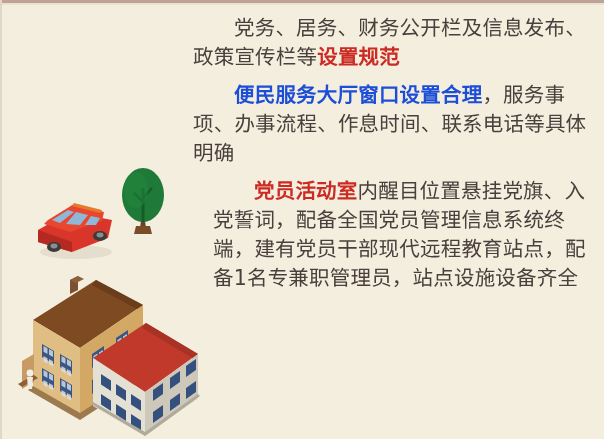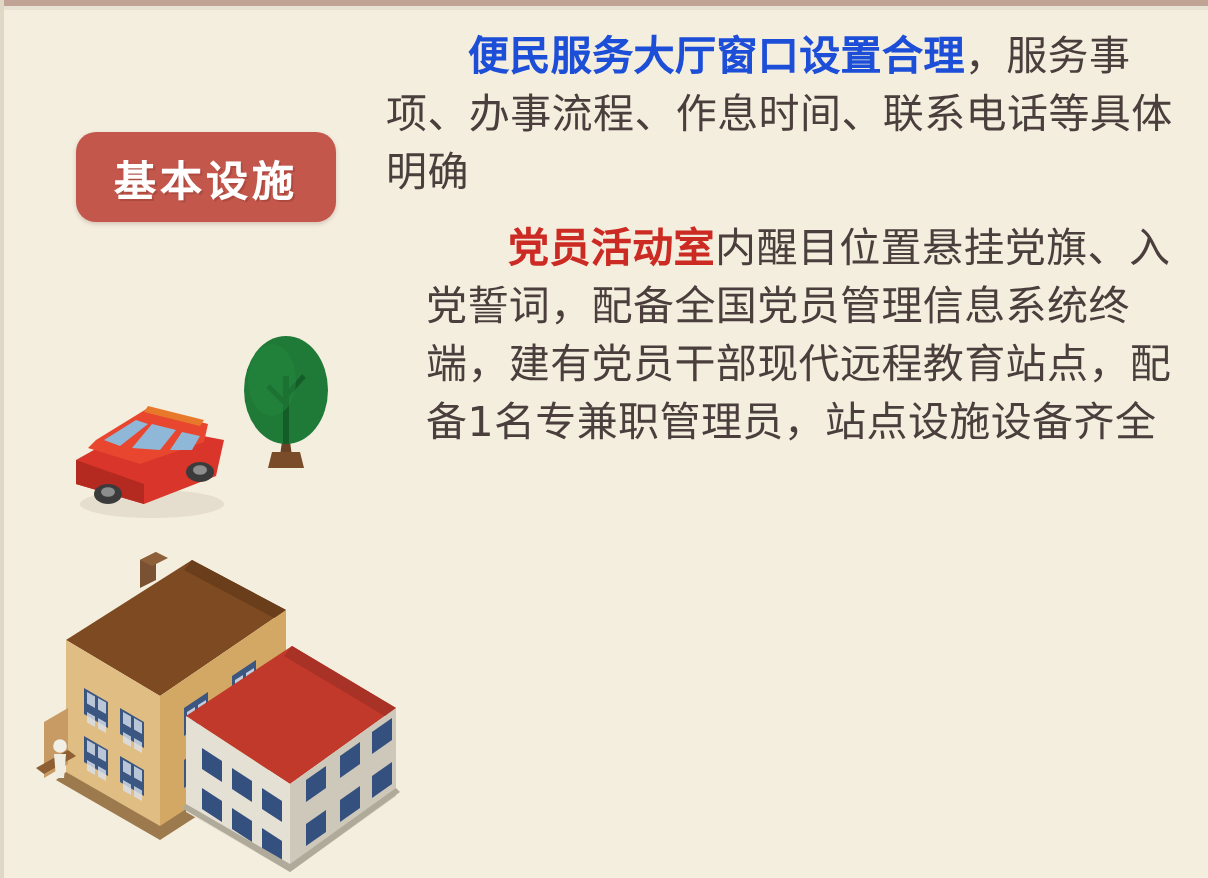--- a/index.html
+++ b/index.html
@@ -101,23 +101,20 @@
 </style>
 </head>
 <body>
 
 <div id="poster" style="background: rgb(244, 238, 223);">
 
   <div class="edge-top"></div>
   <div class="edge-top-2"></div>
   <div class="edge-left"></div>
 
-  <div class="badge" style="background: rgb(196, 87, 76);">
-    <span class="badge-label" style="color: rgb(255, 255, 255);">基本设施</span>
-  </div>
 
   <div class="illustration">
     <svg width="200" height="268" viewBox="0 0 200 268" xmlns="http://www.w3.org/2000/svg">
 
       <g>
         <path d="M132 60 l3 -22 l3 22 z" fill="#6b4226"></path>
         <path d="M128 58 h14 l2 8 h-18 z" fill="#7a4c29"></path>
         <ellipse cx="135" cy="27" rx="21" ry="27" fill="#1f7a38"></ellipse>
         <path d="M135 54 l0 -34" stroke="#145c28" stroke-width="3" fill="none"></path>
         <path d="M135 34 l-9 -9 M135 30 l9 -10" stroke="#145c28" stroke-width="2.5" fill="none"></path>
@@ -239,17 +236,18 @@
           <path d="M178 220 L188 213 L188 224 L178 231 Z"></path>
         </g>
 
         <path d="M83 236 L137 268 L192 228 L190 226 L137 264 L85 234 Z" fill="#b0aa9a"></path>
       </g>
 
     </svg>
   </div>
 
   <div class="text-col">
+    <p class="para" style="color: rgb(74, 63, 60);"><span>党务、居务、财务公开栏及信息发布、政策宣传栏等</span><span class="em" style="color: rgb(204, 43, 36);">设置规范</span></p>
     <p class="para" style="color: rgb(74, 63, 60);"><span class="em" style="color: #1d4ed8;">便民服务大厅窗口设置合理</span><span>，服务事项、办事流程、作息时间、联系电话等具体明确</span></p>
     <p class="para" style="color: rgb(74, 63, 60);"><span class="em" style="color: rgb(204, 43, 36);">党员活动室</span><span>内醒目位置悬挂党旗、入党誓词，配备全国党员管理信息系统终端，建有党员干部现代远程教育站点，配备1名专兼职管理员，站点设施设备齐全</span></p>
   </div>
 
 </div>
 
 </body></html>

